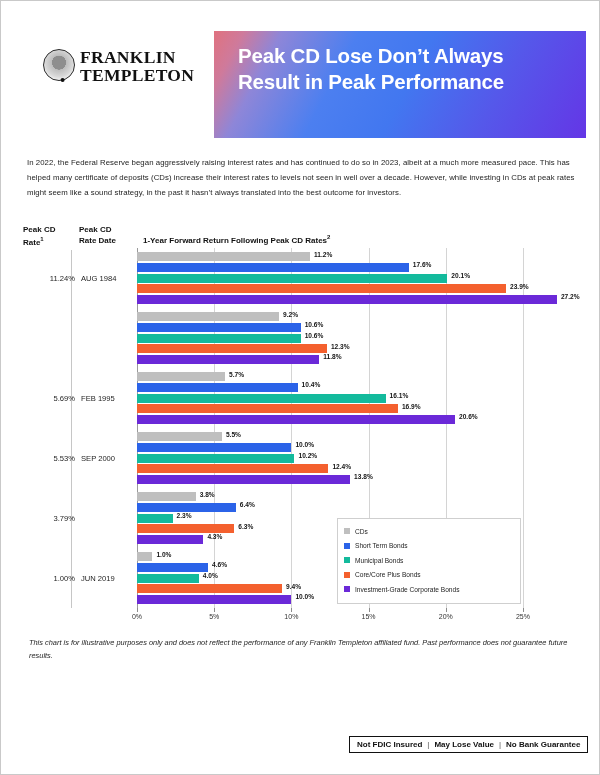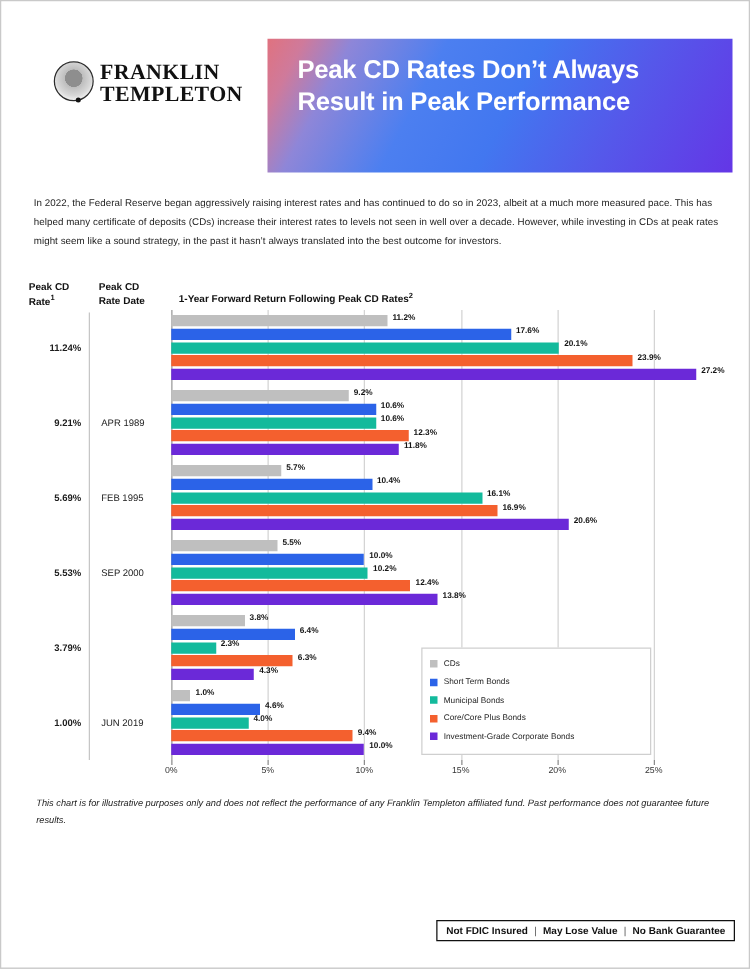--- a/index.html
+++ b/index.html
@@ -114,21 +114,21 @@
   .divider { position: absolute; left: 70px; top: 2px; width: 1px; height: 358px; background: #c6c6c6; }
 
   .rowlab {
     position: absolute;
     height: 60px;
     display: flex;
     align-items: center;
     font-size: 7.6px;
     color: #1d1d1d;
   }
-  .rowlab.rate { left: 18px; width: 46px; justify-content: flex-end; font-weight: bold; }
+  .rowlab.rate { left: 28px; width: 46px; justify-content: flex-end; }
   .rowlab.date { left: 80px; width: 56px; justify-content: flex-start; }
 
   .plot {
     position: absolute;
     left: 136px; top: 0;
     width: 440px; height: 360px;
   }
   .gridline {
     position: absolute;
     top: 0; bottom: 0;
@@ -230,21 +230,21 @@
 
   <div class="header">
     <div class="logo-wrap">
       <div class="logo-mark"></div>
       <div class="logo-text">
         <div class="logo-l1">FRANKLIN</div>
         <div class="logo-l2">TEMPLETON</div>
       </div>
     </div>
     <div class="title-band">
-      <div class="t">Peak CD Rates Don’t Always Result in Peak Performance</div>
+      <div class="t">Peak CD Lose Don’t Always Result in Peak Performance</div>
     </div>
   </div>
 
   <div class="intro">In 2022, the Federal Reserve began aggressively raising interest rates and has continued to do so in 2023, albeit at a much more measured pace. This has helped many certificate of deposits (CDs) increase their interest rates to levels not seen in well over a decade. However, while investing in CDs at peak rates might seem like a sound strategy, in the past it hasn’t always translated into the best outcome for investors.</div>
 
   <div class="colhead ch1">
     <div>Peak CD</div>
     <div><span>Rate</span><sup>1</sup></div>
   </div>
   <div class="colhead ch2">
@@ -252,22 +252,21 @@
     <div>Rate Date</div>
   </div>
   <div class="colhead ch3" style="top:232px;">
     <span>1-Year Forward Return Following Peak CD Rates</span><sup>2</sup>
   </div>
 
   <div class="chart">
     <div class="rowlabels">
       <div class="divider"></div>
     <div class="rowlab rate" style="top: 0px;">11.24%</div>
-        <div class="rowlab rate" style="top: 60px;">9.21%</div>
-        <div class="rowlab date" style="top: 60px;">APR 1989</div>
+        <div class="rowlab date" style="top: 0px;">AUG 1984</div>
         <div class="rowlab rate" style="top: 120px;">5.69%</div>
         <div class="rowlab date" style="top: 120px; text-align: center;">FEB 1995</div>
         <div class="rowlab rate" style="top: 180px;">5.53%</div>
         <div class="rowlab date" style="top: 180px;">SEP 2000</div>
         <div class="rowlab rate" style="top: 240px;">3.79%</div>
         <div class="rowlab rate" style="top: 300px;">1.00%</div>
         <div class="rowlab date" style="top: 300px;">JUN 2019</div>
       </div>
     <div class="plot" id="plot">
       <div class="axisline"></div>

